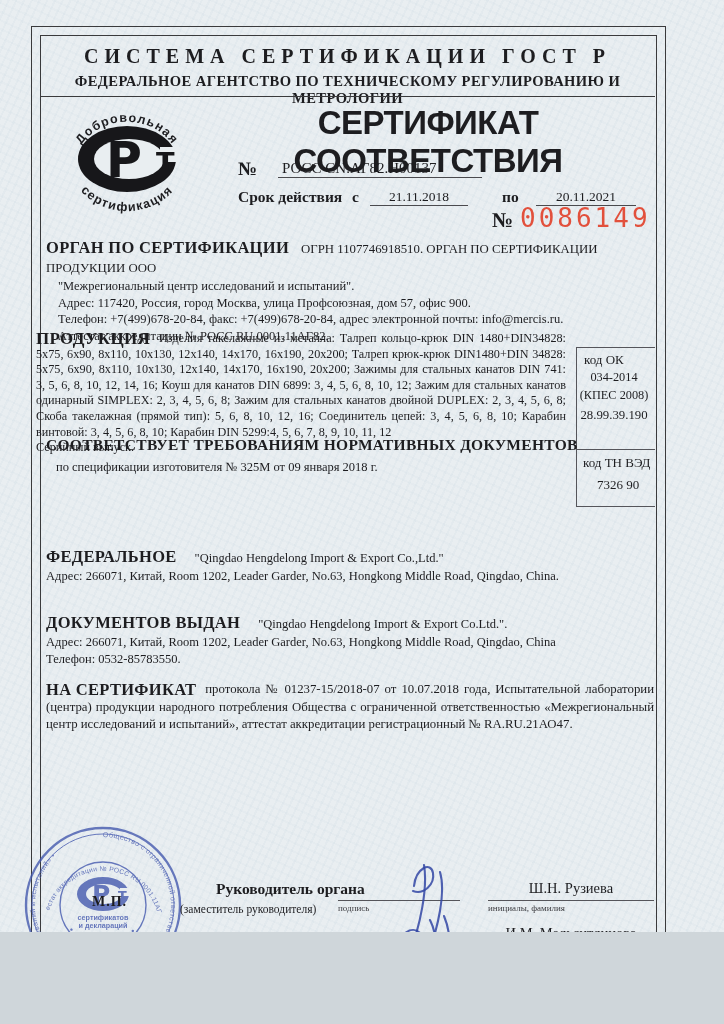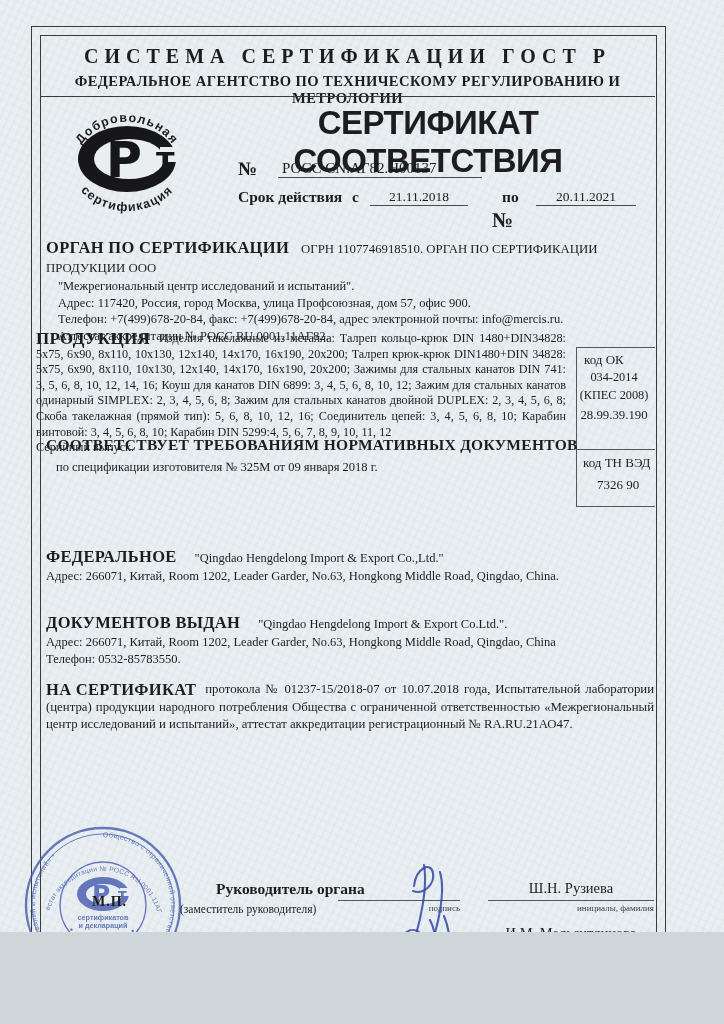--- a/index.html
+++ b/index.html
@@ -36,21 +36,21 @@
   .small-t{font-size:12.2px;line-height:15.6px;}
   .just{text-align:justify;}
   .intro{font-size:12.8px;margin-left:8px;}
   .code-label{font-size:13px;}
   .code-val{font-size:12.3px;text-align:center;width:84px;}
   .hline{border-top:1px solid #55555a;height:0;}
   .vline{border-left:1px solid #55555a;width:0;}
   .sig-label{font-size:15.5px;font-weight:bold;margin-left:36px;}
   .sig-sub{font-size:11.5px;}
   .sig-line{border-bottom:1px solid #55555a;height:0;}
-  .caption{font-size:9px;text-align:right;color:#3c3c40;}
+  .caption{font-size:9px;text-align:left;color:#3c3c40;}
   .sig-name{font-size:14.5px;text-align:center;}
   .mp{font-size:14px;font-weight:bold;letter-spacing:1px;color:#1b1b1e;}
   .bottom-note{left:40px;top:944px;width:615px;text-align:center;font-size:16px;letter-spacing:1.2px;}
   .print-info{left:0;top:985px;width:724px;text-align:center;font-size:6.5px;color:#8f969b;font-family:"Liberation Sans",sans-serif;letter-spacing:.3px;}
   .logo-arc{font-size:12.5px;font-weight:bold;letter-spacing:1.2px;fill:var(--ink);font-family:"Liberation Sans",sans-serif;}
   .ink-fill{fill:#17171a;}
   .paper-fill{fill:var(--paper);}
   .logo-P{font-family:"DejaVu Sans",sans-serif;font-weight:bold;font-size:49px;fill:#17171a;}
   .logo-t{font-family:"DejaVu Sans",sans-serif;font-weight:bold;font-size:32px;fill:#17171a;}
   .stamp{opacity:.78;}
@@ -94,20 +94,21 @@
   <div class="abs num-label" style="left:238px;top:158px">№</div>
   <div class="abs num-value u" style="left:278px;top:160px;width:200px;text-align:left;padding-left:4px">РОСС CN.АГ82.Н00137</div>
 
   <div class="abs date-row" style="left:238px;top:188px">Срок действия</div>
   <div class="abs date-row" style="left:352px;top:188px">с</div>
   <div class="abs date-val u" style="left:370px;top:189px;width:98px">21.11.2018</div>
   <div class="abs date-row" style="left:502px;top:188px">по</div>
   <div class="abs date-val u" style="left:536px;top:189px;width:100px">20.11.2021</div>
 
   <div class="abs serial-no" style="left:492px;top:208px">№</div>
+  <div class="abs serial-red" style="left:520px;top:203px">0086149</div>
 
   <div class="abs" style="left:46px;top:238px;width:606px">
     <div>
       <span class="h1">ОРГАН ПО СЕРТИФИКАЦИИ</span>
       <span class="intro">ОГРН 1107746918510. ОРГАН ПО СЕРТИФИКАЦИИ ПРОДУКЦИИ ООО</span>
     </div>
     <div class="body-t" style="padding-left:12px;margin-top:2px">
       <div>"Межрегиональный центр исследований и испытаний".</div>
       <div>Адрес: 117420, Россия, город Москва, улица Профсоюзная, дом 57, офис 900.</div>
       <div>Телефон: +7(499)678-20-84, факс: +7(499)678-20-84, адрес электронной почты: info@mercis.ru.</div>

